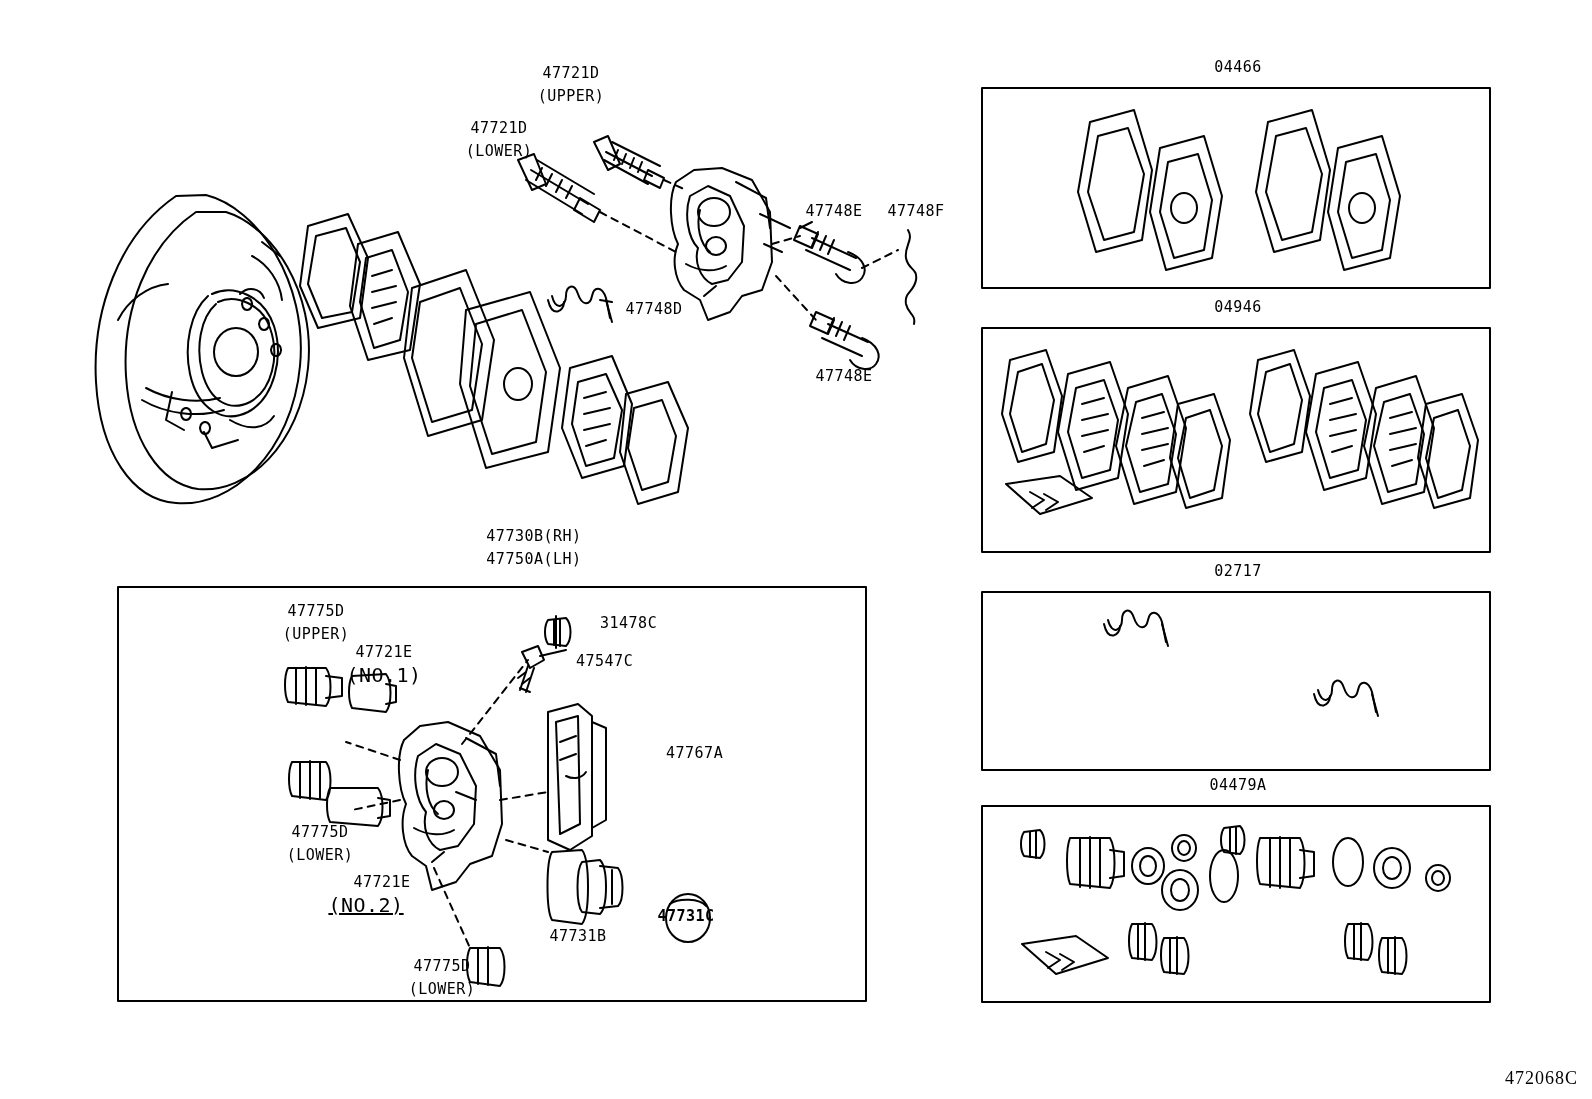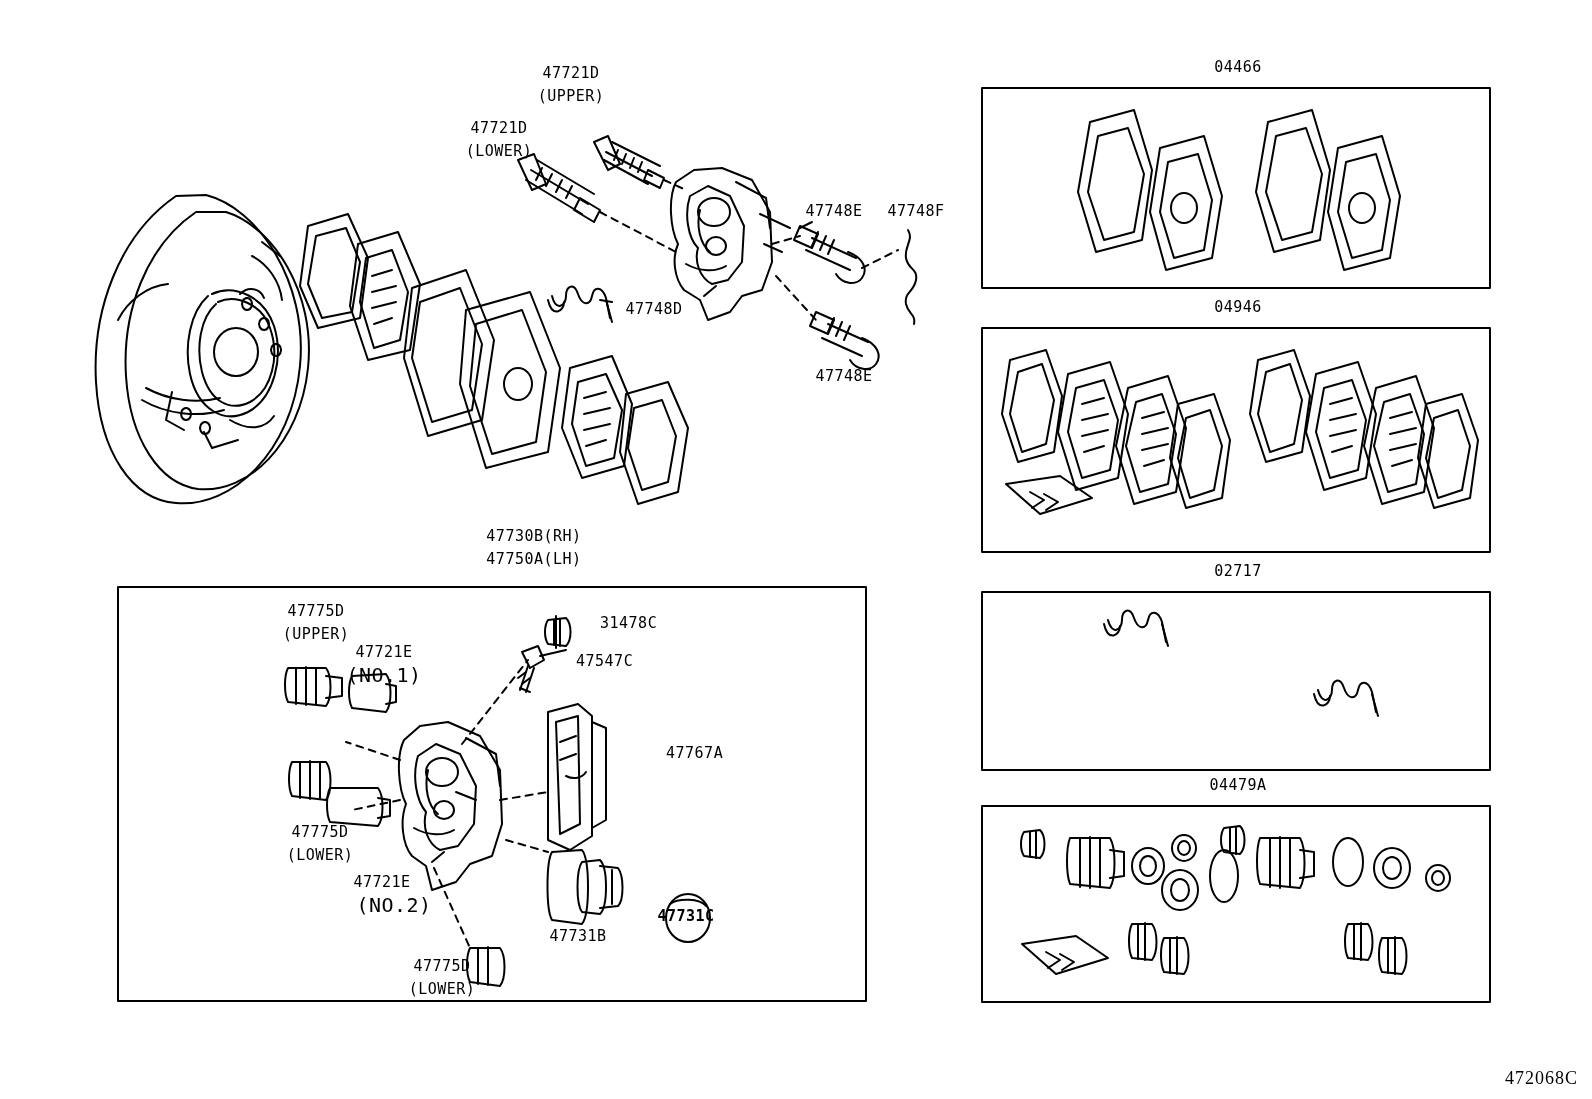--- a/index.html
+++ b/index.html
@@ -370,21 +370,21 @@
   <div class="lbl small" style="left:318px; top:665px; width:132px;">(NO.1)</div>
 
   <div class="lbl left" style="left:600px; top:612px;">31478C</div>
   <div class="lbl left" style="left:576px; top:650px;">47547C</div>
   <div class="lbl left" style="left:634px; top:742px;margin-left:32px;">47767A</div>
 
   <div class="lbl" style="left:248px; top:821px; width:144px;">47775D</div>
   <div class="lbl" style="left:248px; top:844px; width:144px;">(LOWER)</div>
 
   <div class="lbl" style="left:316px; top:871px; width:132px;">47721E</div>
-  <div class="lbl small" style="left:328px; top:895px; width:132px;">(NO.2)</div>
+  <div class="lbl small" style="left:300px; top:895px; width:132px;text-decoration:underline;">(NO.2)</div>
 
   <div class="lbl" style="left:638px; top:905px; width:96px;font-weight:bold;">47731C</div>
   <div class="lbl" style="left:530px; top:925px; width:96px;">47731B</div>
 
   <div class="lbl" style="left:370px; top:955px; width:144px;">47775D</div>
   <div class="lbl" style="left:370px; top:978px; width:144px;">(LOWER)</div>
 
   <div class="lbl" style="left:1182px; top:56px; width:112px;">04466</div>
   <div class="lbl" style="left:1182px; top:296px; width:112px;">04946</div>
   <div class="lbl" style="left:1182px; top:560px; width:112px;">02717</div>

